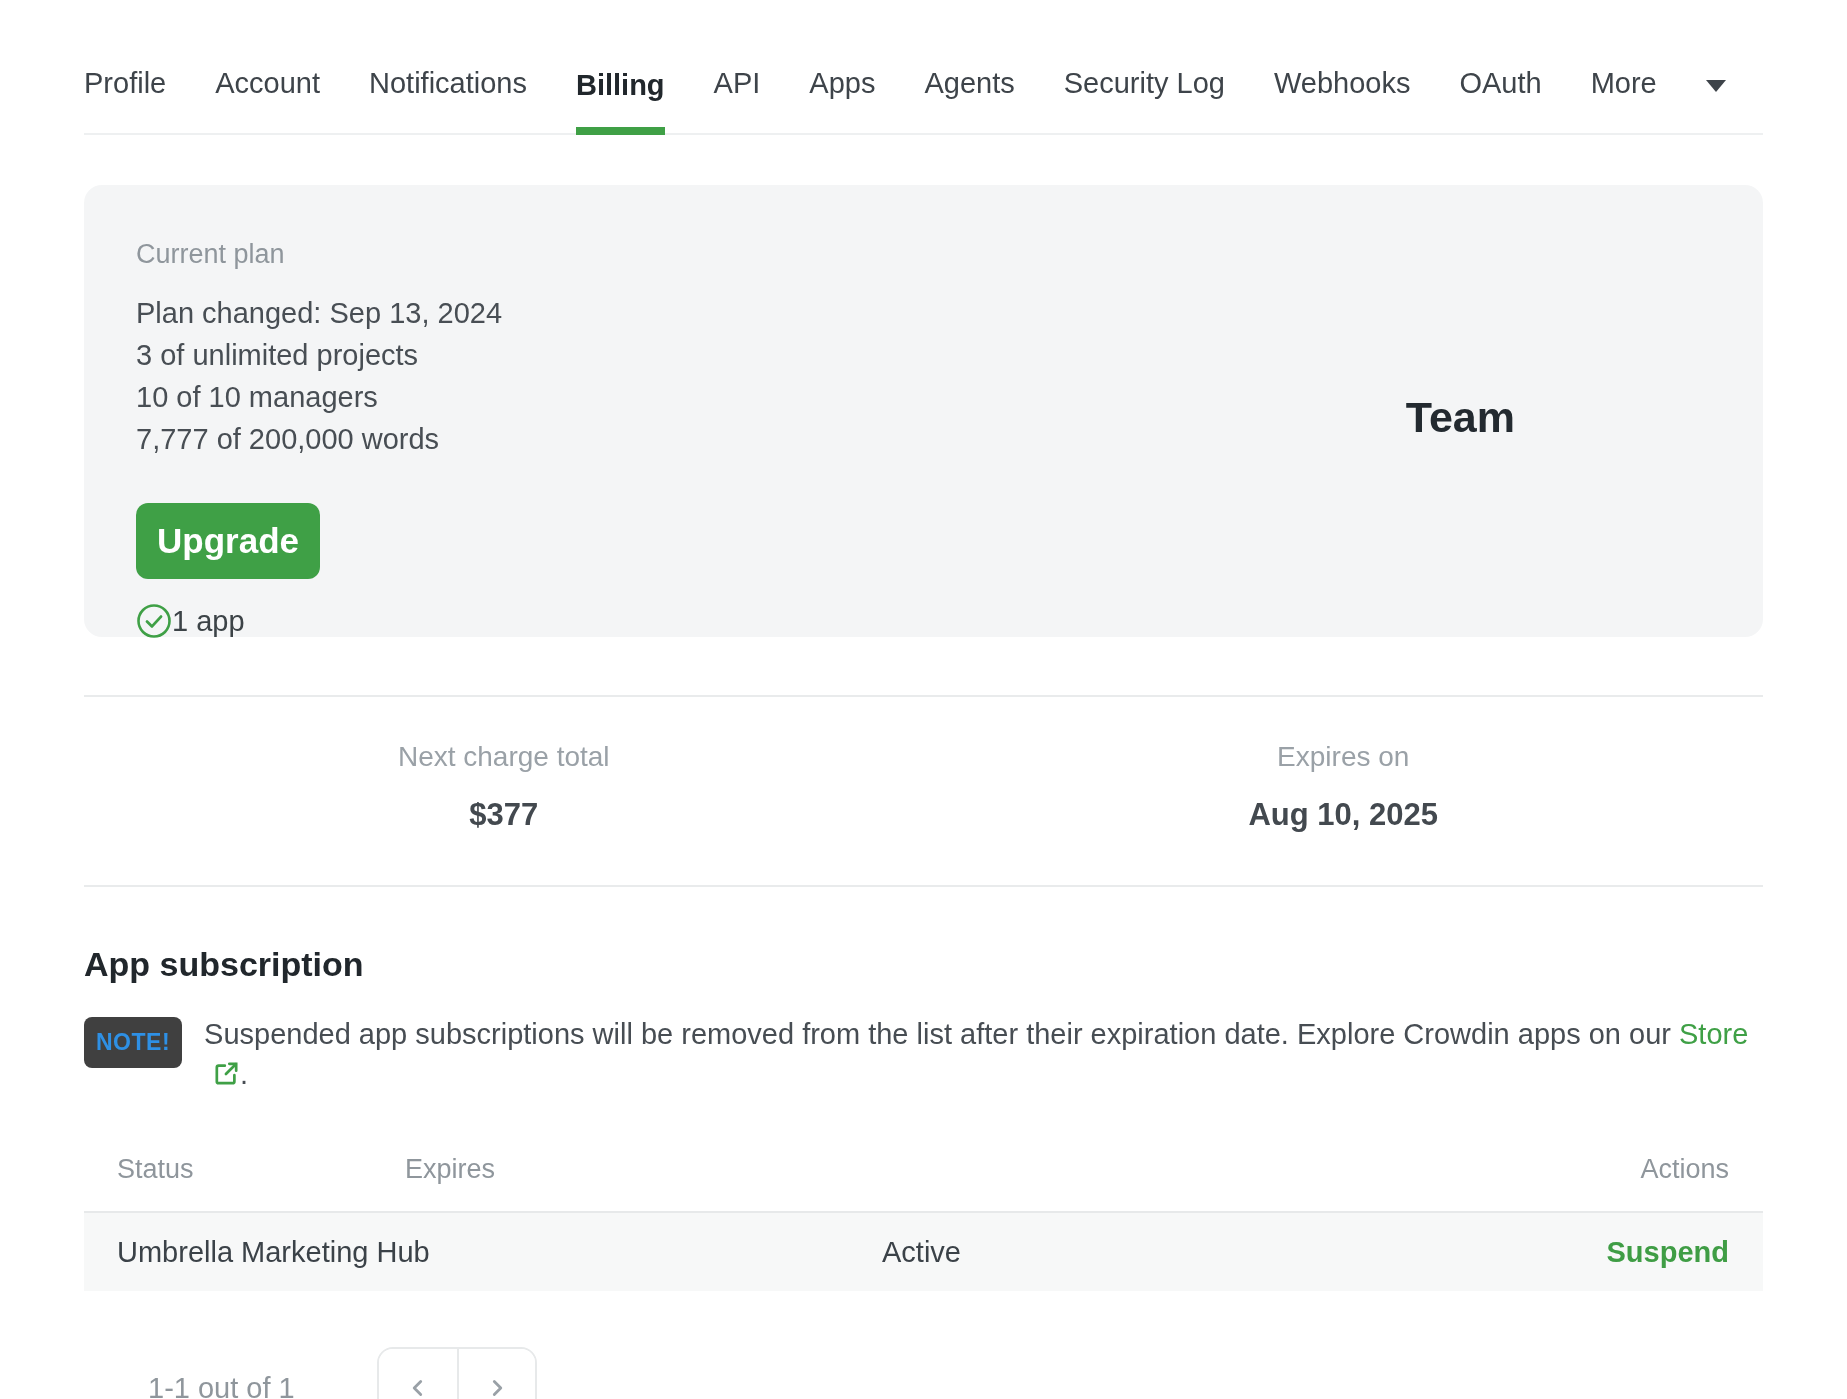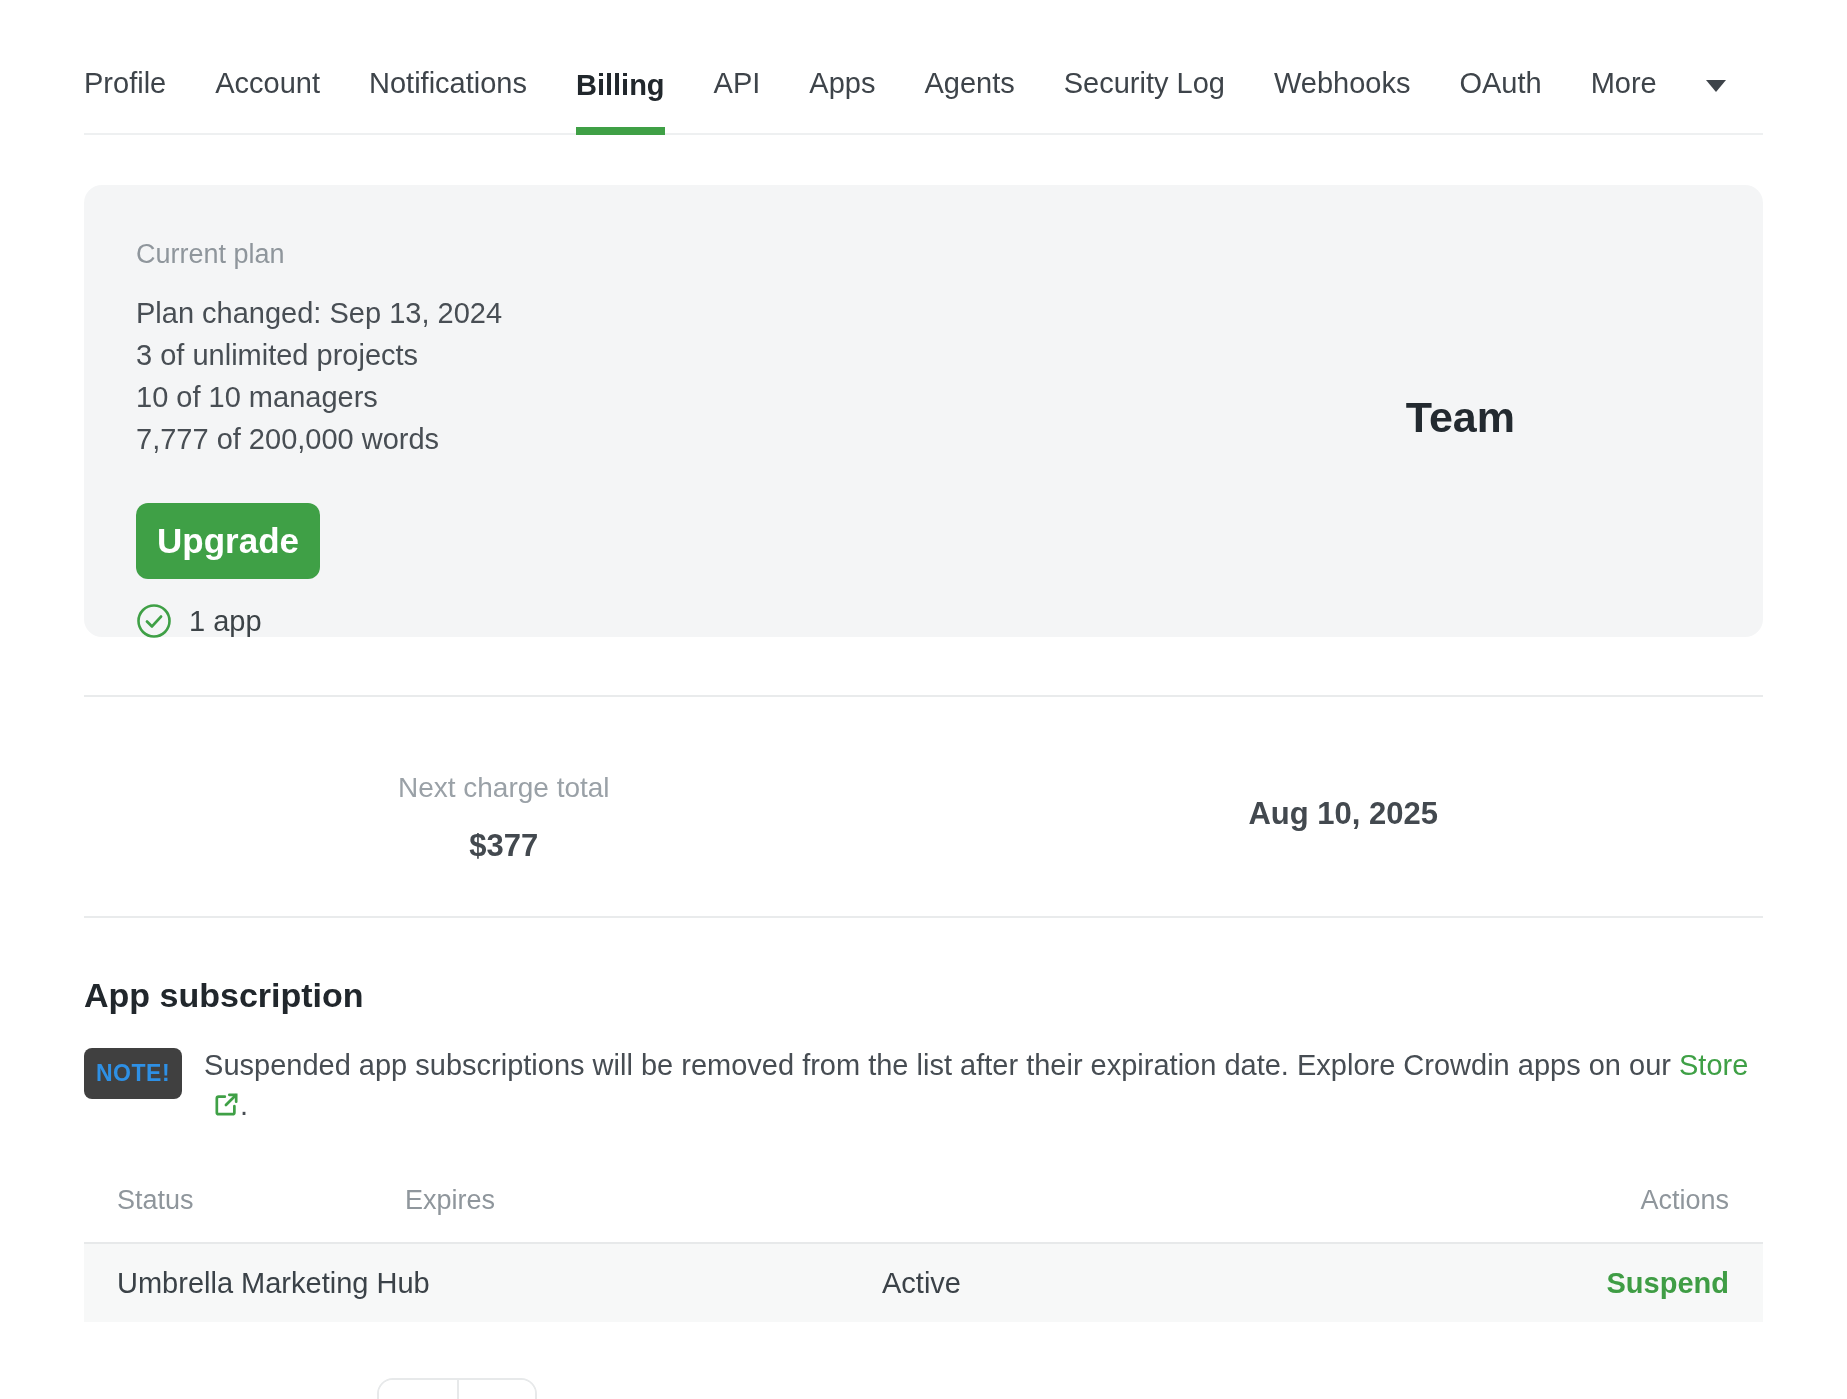--- a/index.html
+++ b/index.html
@@ -51,35 +51,35 @@
   .plan-lines { margin-top: 22px; }
   .plan-line { font-size: 29px; color: #484e54; line-height: 42px; }
   .upgrade-btn {
     display: block; margin-top: 43px;
     width: 184px; height: 76px;
     background: #3fa046; color: #ffffff;
     font-family: inherit; font-size: 35px; font-weight: bold;
     border: none; border-radius: 12px; cursor: pointer;
   }
   .apps-row {
-    display: flex; align-items: center; gap: 17px;
+    display: flex; align-items: center; 
     margin-top: 24px; font-size: 29px; color: #3c4347;
   }
   .plan-name {
     position: absolute; top: 208px; right: 248px;
     font-size: 43px; font-weight: bold; color: #232a30;
   }
 
   
   .divider { border: none; border-top: 2px solid #e9ebec; margin: 0; }
   .divider.after-card { margin-top: 58px; }
   .divider.after-summary { margin-top: 52px; }
 
   
-  .summary { display: flex; text-align: center; padding-top: 75px; }
+  .summary { display: flex; text-align: center; padding-top: 44px; }
   .summary-col { flex: 1; }
   .summary-label { font-size: 28px; color: #9aa1a7; }
   .summary-value { font-size: 31px; font-weight: bold; color: #43494f; margin-top: 24px; }
 
   
   .sub-title { margin: 58px 0 0; font-size: 34px; font-weight: bold; color: #21272c; }
   .note {
     display: flex; align-items: flex-start; gap: 22px;
     margin-top: 30px; font-size: 29px; color: #474d53; line-height: 40px;
   }
@@ -169,20 +169,21 @@
   </section>
 
   <hr class="divider after-card">
 
   <section class="summary">
     <div class="summary-col">
       <div class="summary-label">Next charge total</div>
       <div class="summary-value">$377</div>
     </div>
     <div class="summary-col">
+      <div class="summary-label">Expires on</div>
       <div class="summary-value">Aug 10, 2025</div>
     </div>
   </section>
 
   <hr class="divider after-summary">
 
   <section>
     <h2 class="sub-title">App subscription</h2>
 
     <div class="note">

